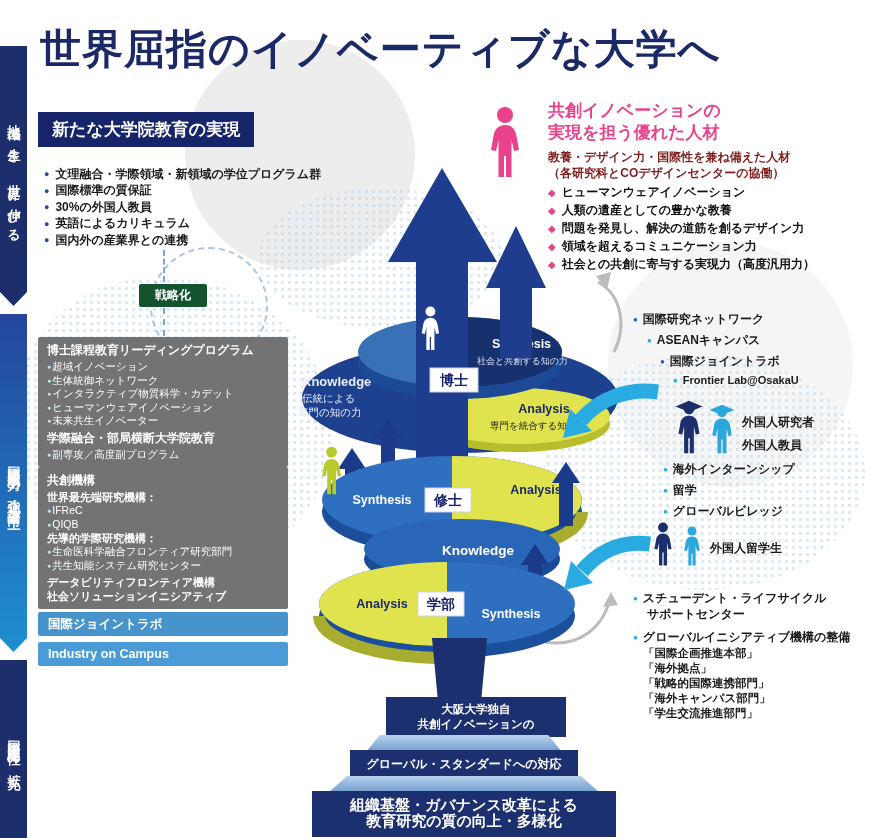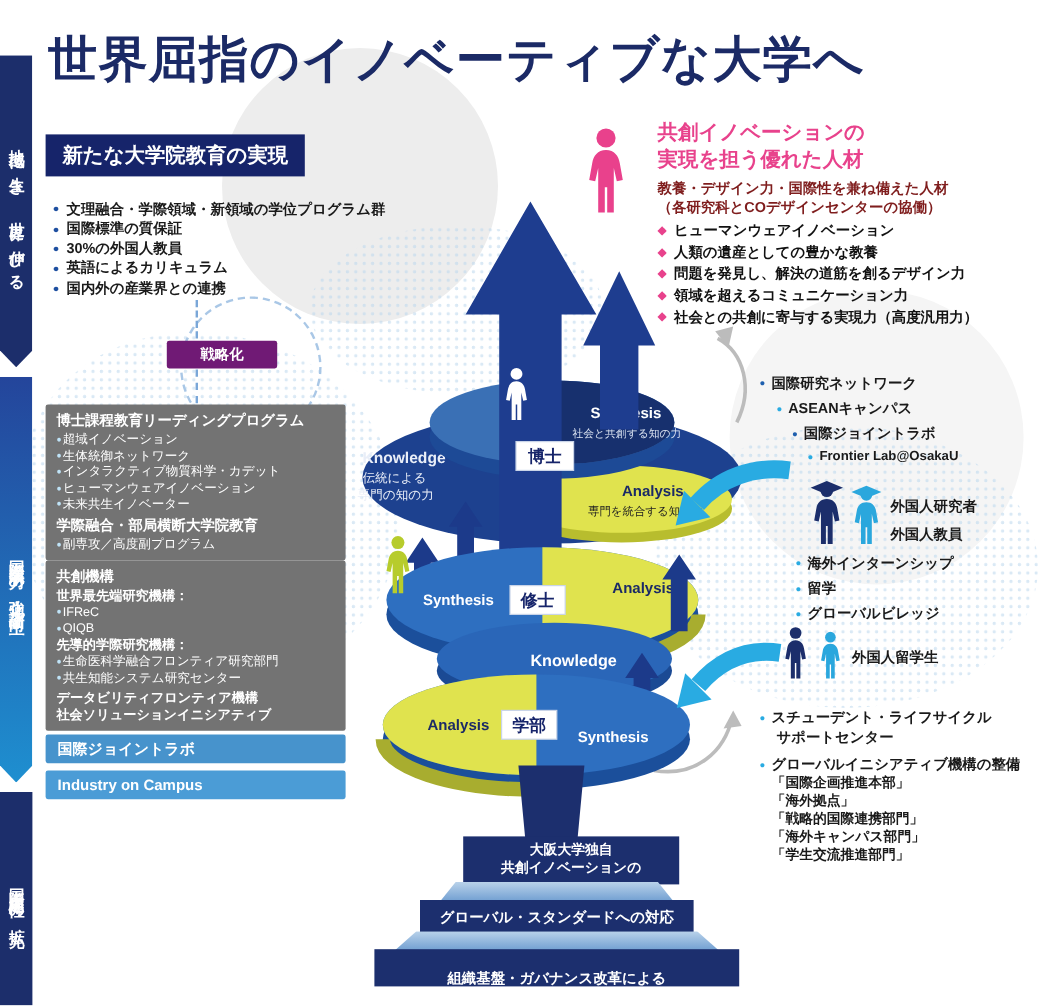--- a/index.html
+++ b/index.html
@@ -20,21 +20,21 @@
 
   .title{position:absolute;left:40px;top:22px;font-size:41px;font-weight:bold;color:#1b2a66;letter-spacing:1px;z-index:2;white-space:nowrap}
 
   .hdr{position:absolute;left:38px;top:112px;background:#16246a;color:#fff;font-size:17px;font-weight:bold;padding:6px 14px;z-index:2}
 
   .blist{position:absolute;left:44px;top:166px;z-index:2}
   .blist .row{display:flex;align-items:center;gap:6px;height:16.5px;font-size:12px;font-weight:bold;color:#1a1a1a;white-space:nowrap}
   .blist .b{color:#1e4fa0;font-size:9px}
 
   .vdash{position:absolute;width:0;border-left:2px dashed #7aa7d8;z-index:1}
-  .strategy{position:absolute;left:139px;top:284px;background:#701a75;color:#fff;font-size:12px;font-weight:bold;padding:3px 28px;border-radius:2px;z-index:2}
+  .strategy{position:absolute;left:139px;top:284px;background:#14532d;color:#fff;font-size:12px;font-weight:bold;padding:3px 16px;border-radius:2px;z-index:2}
 
   .bluebox{position:absolute;left:38px;width:250px;background:#737373;color:#fff;padding:6px 9px;border-radius:2px;z-index:2}
   .bb-title{font-size:12px;font-weight:bold;line-height:15px;margin-bottom:2px;white-space:nowrap}
   .bb-sub{font-size:11px;font-weight:bold;line-height:14px;white-space:nowrap}
   .bb-item{display:flex;align-items:center;gap:1px;font-size:10.5px;line-height:13.5px;white-space:nowrap}
   .bb-item .dot2{color:#bfe3f7;font-size:7px}
   .mt{margin-top:3px}
   .bluebar{position:absolute;left:38px;width:250px;height:24px;color:#fff;font-size:12.5px;font-weight:bold;line-height:24px;padding-left:10px;border-radius:2px;z-index:2;white-space:nowrap}
 
   
@@ -377,18 +377,18 @@
       </g>
   </svg>
 
   <div class="tier" style="left:386px;top:697px;width:180px;height:40px;font-size:11.5px;line-height:15px;padding-top:5px">
     <div>大阪大学独自</div>
     <div>共創イノベーションの</div>
   </div>
   <div class="step" style="left:366px;top:735px;width:196px;height:17px"></div>
   <div class="tier" style="left:350px;top:750px;width:228px;height:28px;font-size:12px;line-height:28px">グローバル・スタンダードへの対応</div>
   <div class="step" style="left:328px;top:776px;width:272px;height:17px"></div>
-  <div class="tier" style="left:312px;top:791px;width:304px;height:31px;font-size:12px;line-height:16px;padding-top:16px">
+  <div class="tier" style="left:312px;top:791px;width:304px;height:46px;font-size:15px;line-height:16px;padding-top:6px">
     <div>組織基盤・ガバナンス改革による</div>
     <div>教育研究の質の向上・多様化</div>
   </div>
 
 </div>
 
 </body></html>

